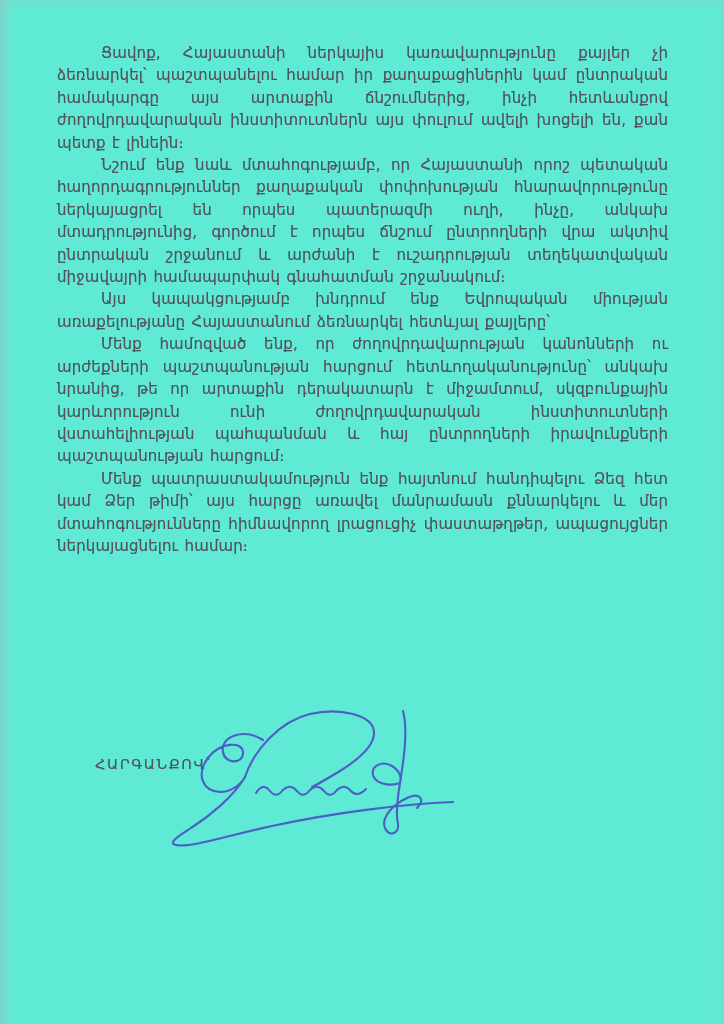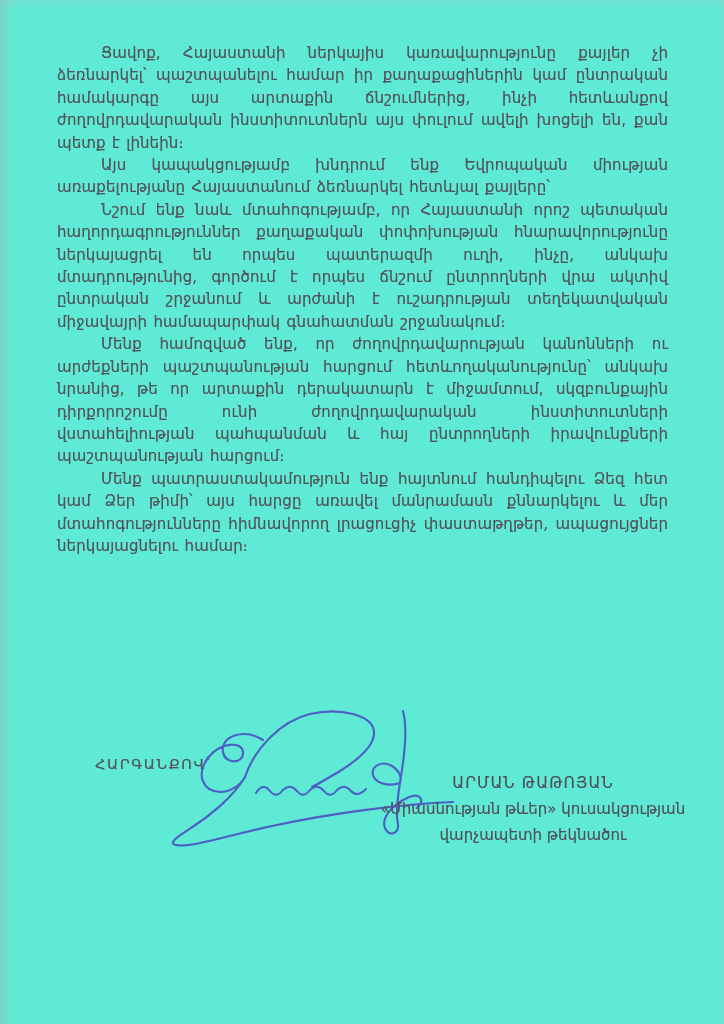--- a/index.html
+++ b/index.html
@@ -111,23 +111,23 @@
 </head>
 <body>
 
 <div class="page">
   <div class="scan-edge-left"></div>
   <div class="scan-edge-top"></div>
   <div class="scan-edge-right"></div>
 
   <div class="letter-body">
     <p>Ցավոք, Հայաստանի ներկայիս կառավարությունը քայլեր չի ձեռնարկել՝ պաշտպանելու համար իր քաղաքացիներին կամ ընտրական համակարգը այս արտաքին ճնշումներից, ինչի հետևանքով ժողովրդավարական ինստիտուտներն այս փուլում ավելի խոցելի են, քան պետք է լինեին։</p>
+    <p>Նշում ենք նաև մտահոգությամբ, որ Հայաստանի որոշ պետական հաղորդագրություններ քաղաքական փոփոխության հնարավորությունը ներկայացրել են որպես պատերազմի ուղի, ինչը, անկախ մտադրությունից, գործում է որպես ճնշում ընտրողների վրա ակտիվ ընտրական շրջանում և արժանի է ուշադրության տեղեկատվական միջավայրի համապարփակ գնահատման շրջանակում։</p>
     <p>Այս կապակցությամբ խնդրում ենք Եվրոպական միության առաքելությանը Հայաստանում ձեռնարկել հետևյալ քայլերը՝</p>
-    <p>Նշում ենք նաև մտահոգությամբ, որ Հայաստանի որոշ պետական հաղորդագրություններ քաղաքական փոփոխության հնարավորությունը ներկայացրել են որպես պատերազմի ուղի, ինչը, անկախ մտադրությունից, գործում է որպես ճնշում ընտրողների վրա ակտիվ ընտրական շրջանում և արժանի է ուշադրության տեղեկատվական միջավայրի համապարփակ գնահատման շրջանակում։</p>
-    <p>Մենք համոզված ենք, որ ժողովրդավարության կանոնների ու արժեքների պաշտպանության հարցում հետևողականությունը՝ անկախ նրանից, թե որ արտաքին դերակատարն է միջամտում, սկզբունքային դիրքորոշումը ունի ժողովրդավարական ինստիտուտների վստահելիության պահպանման և հայ ընտրողների իրավունքների պաշտպանության հարցում։</p>
+    <p>Մենք համոզված ենք, որ ժողովրդավարության կանոնների ու արժեքների պաշտպանության հարցում հետևողականությունը՝ անկախ նրանից, թե որ արտաքին դերակատարն է միջամտում, սկզբունքային կարևորություն ունի ժողովրդավարական ինստիտուտների վստահելիության պահպանման և հայ ընտրողների իրավունքների պաշտպանության հարցում։</p>
     <p>Մենք պատրաստակամություն ենք հայտնում հանդիպելու Ձեզ հետ կամ Ձեր թիմի՝ այս հարցը առավել մանրամասն քննարկելու և մեր մտահոգությունները հիմնավորող լրացուցիչ փաստաթղթեր, ապացույցներ ներկայացնելու համար։</p>
   </div>
 
   <div class="closing">
     <div class="salutation">ՀԱՐԳԱՆՔՈՎ՝</div>
 
     <svg class="signature-svg" viewBox="0 0 300 150" fill="none" stroke-linecap="round" stroke-linejoin="round">
 
       <path stroke-width="2.1" d="M 103,42
                C 84,30 60,38 63,54
@@ -161,19 +161,14 @@
                C 237,103 236,118 238,126
                C 239,136 229,139 225,130
                C 221,120 232,107 247,100
                C 259,94 266,101 257,110
                M 240,85
                C 228,89 215,85 213,77
                C 211,68 222,62 232,68
                C 240,73 242,80 240,85" stroke="#4d5ec4"></path>
     </svg>
 
-    <div class="signer-block">
-      <div class="signer-name">ԱՐՄԱՆ ԹԱԹՈՅԱՆ</div>
-      <div class="signer-org">«Միասնության թևեր» կուսակցության</div>
-      <div class="signer-title">վարչապետի թեկնածու</div>
-    </div>
   </div>
 </div>
 
 </body></html>

